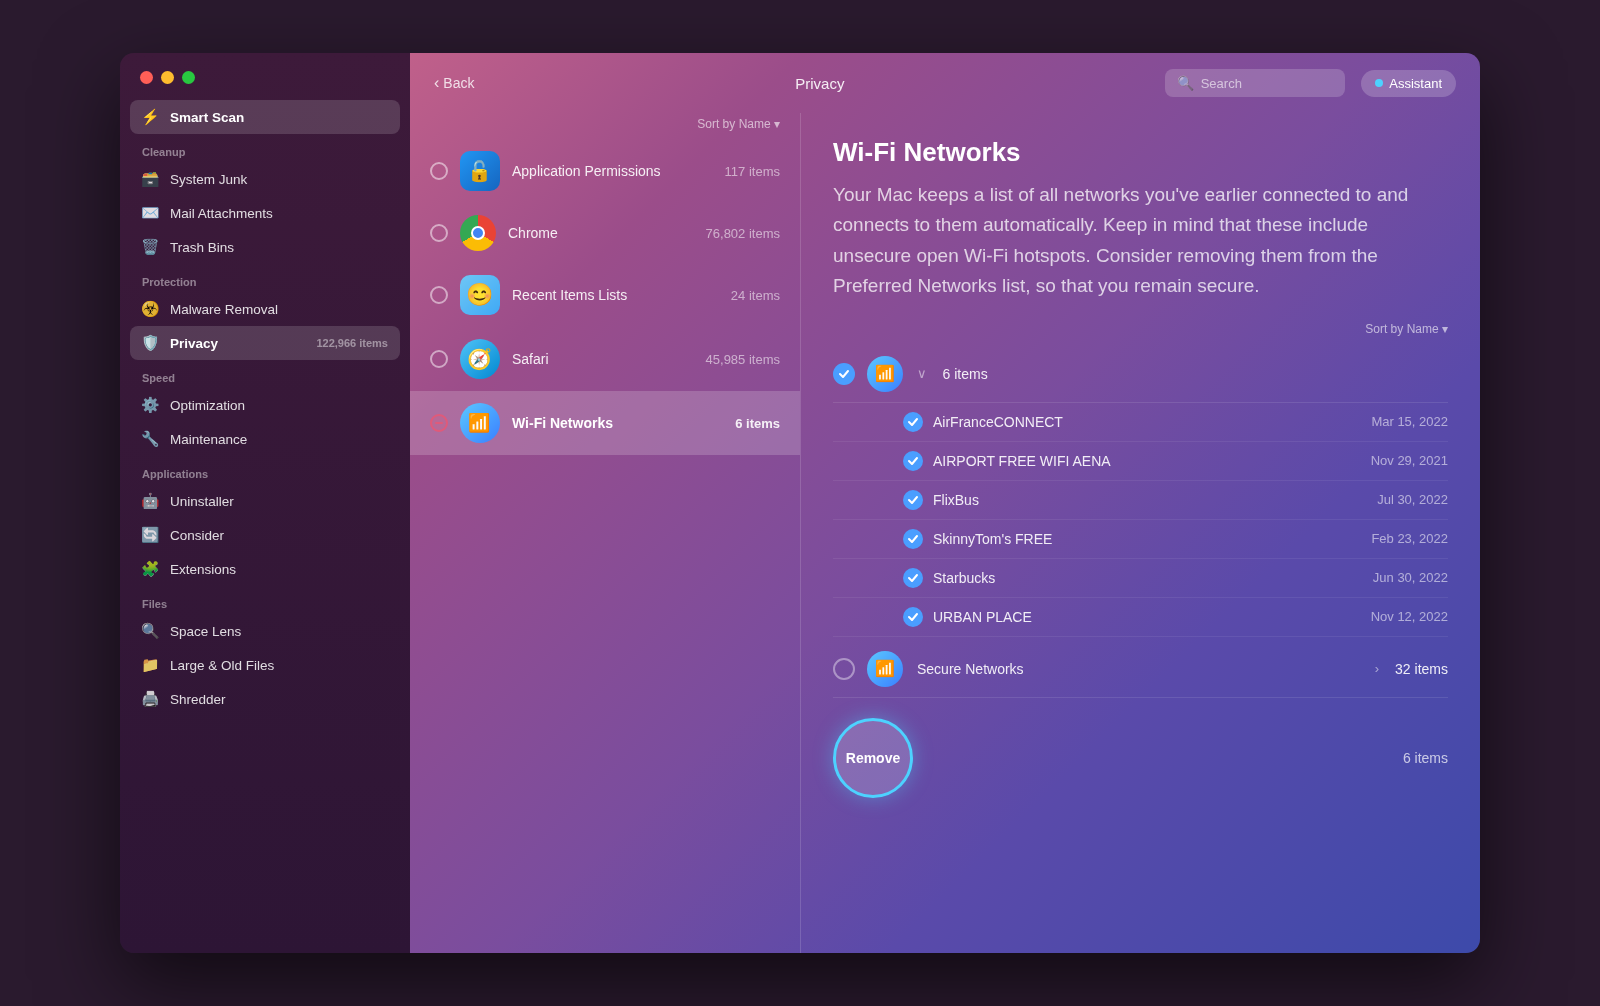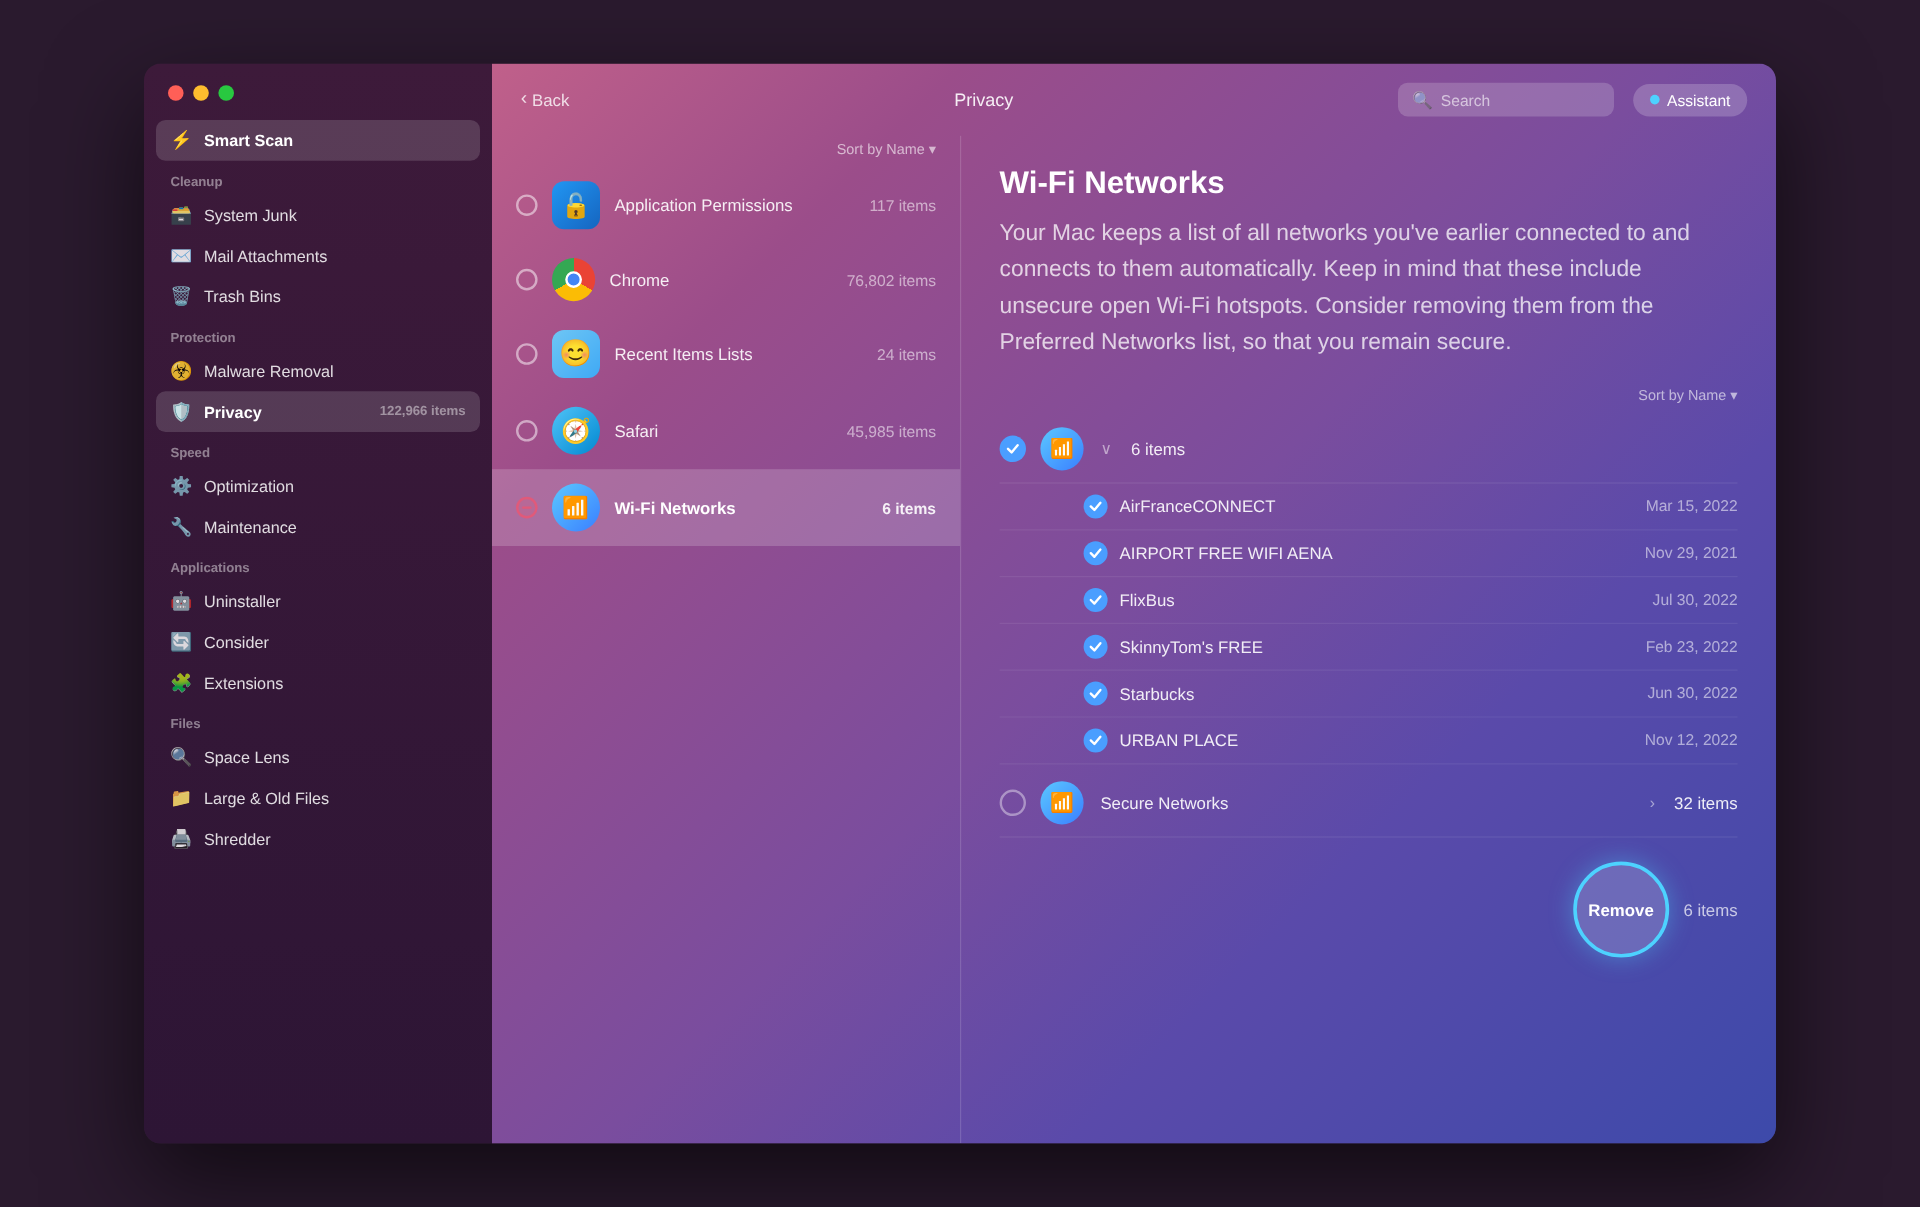--- a/index.html
+++ b/index.html
@@ -318,21 +318,21 @@
     }
     .network-sub-item {
       display: flex;
       align-items: center;
       padding: 9px 0 9px 70px;
       border-bottom: 1px solid rgba(255,255,255,0.07);
     }
     .remove-btn-wrap {
       display: flex;
       align-items: center;
-      justify-content: flex-end;
+      justify-content: space-between;
       margin-top: 16px;
       gap: 12px;
     }
     .remove-btn {
       width: 80px;
       height: 80px;
       border-radius: 50%;
       background: rgba(255,255,255,0.18);
       border: 3px solid #4dd2ff;
       color: #fff;

